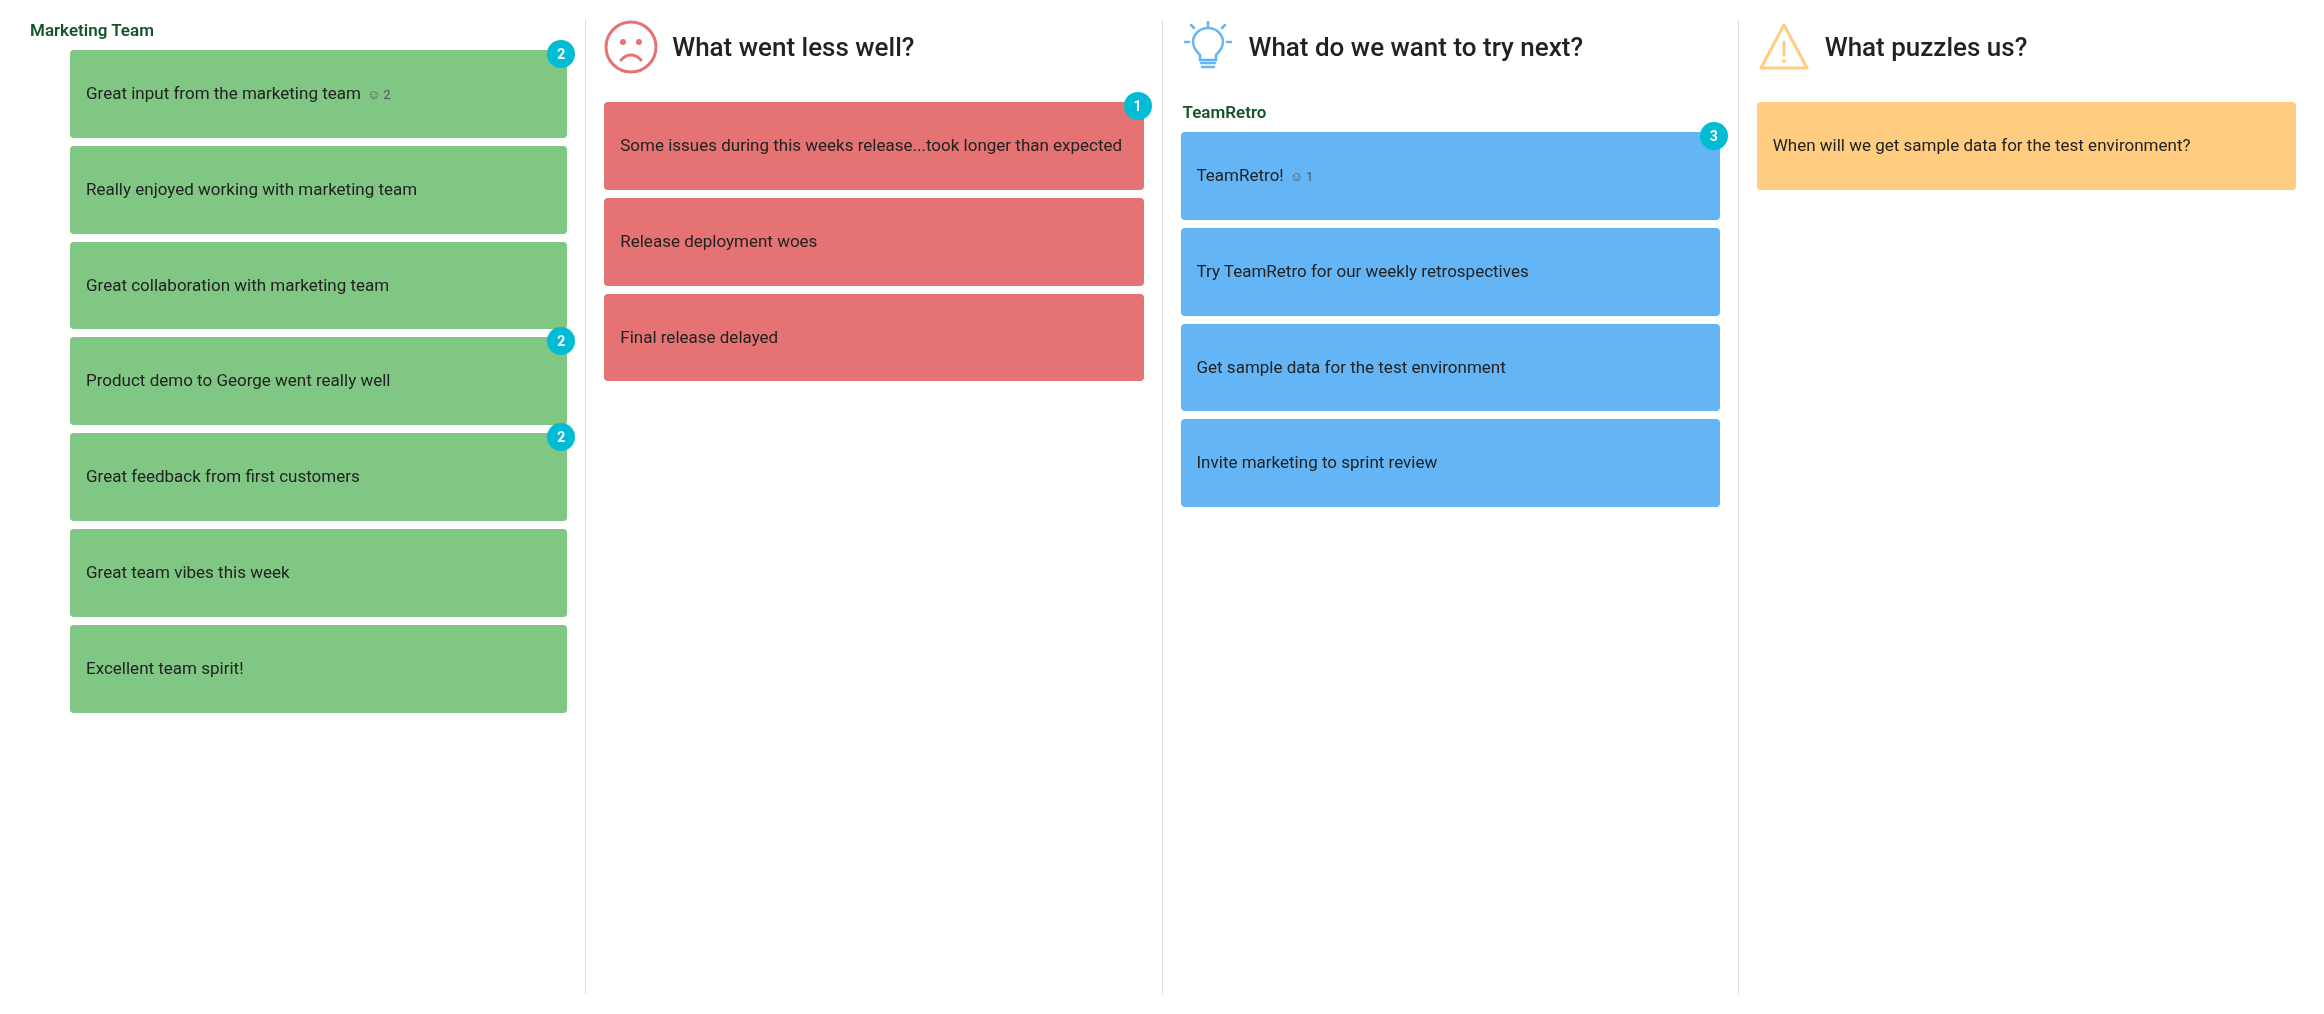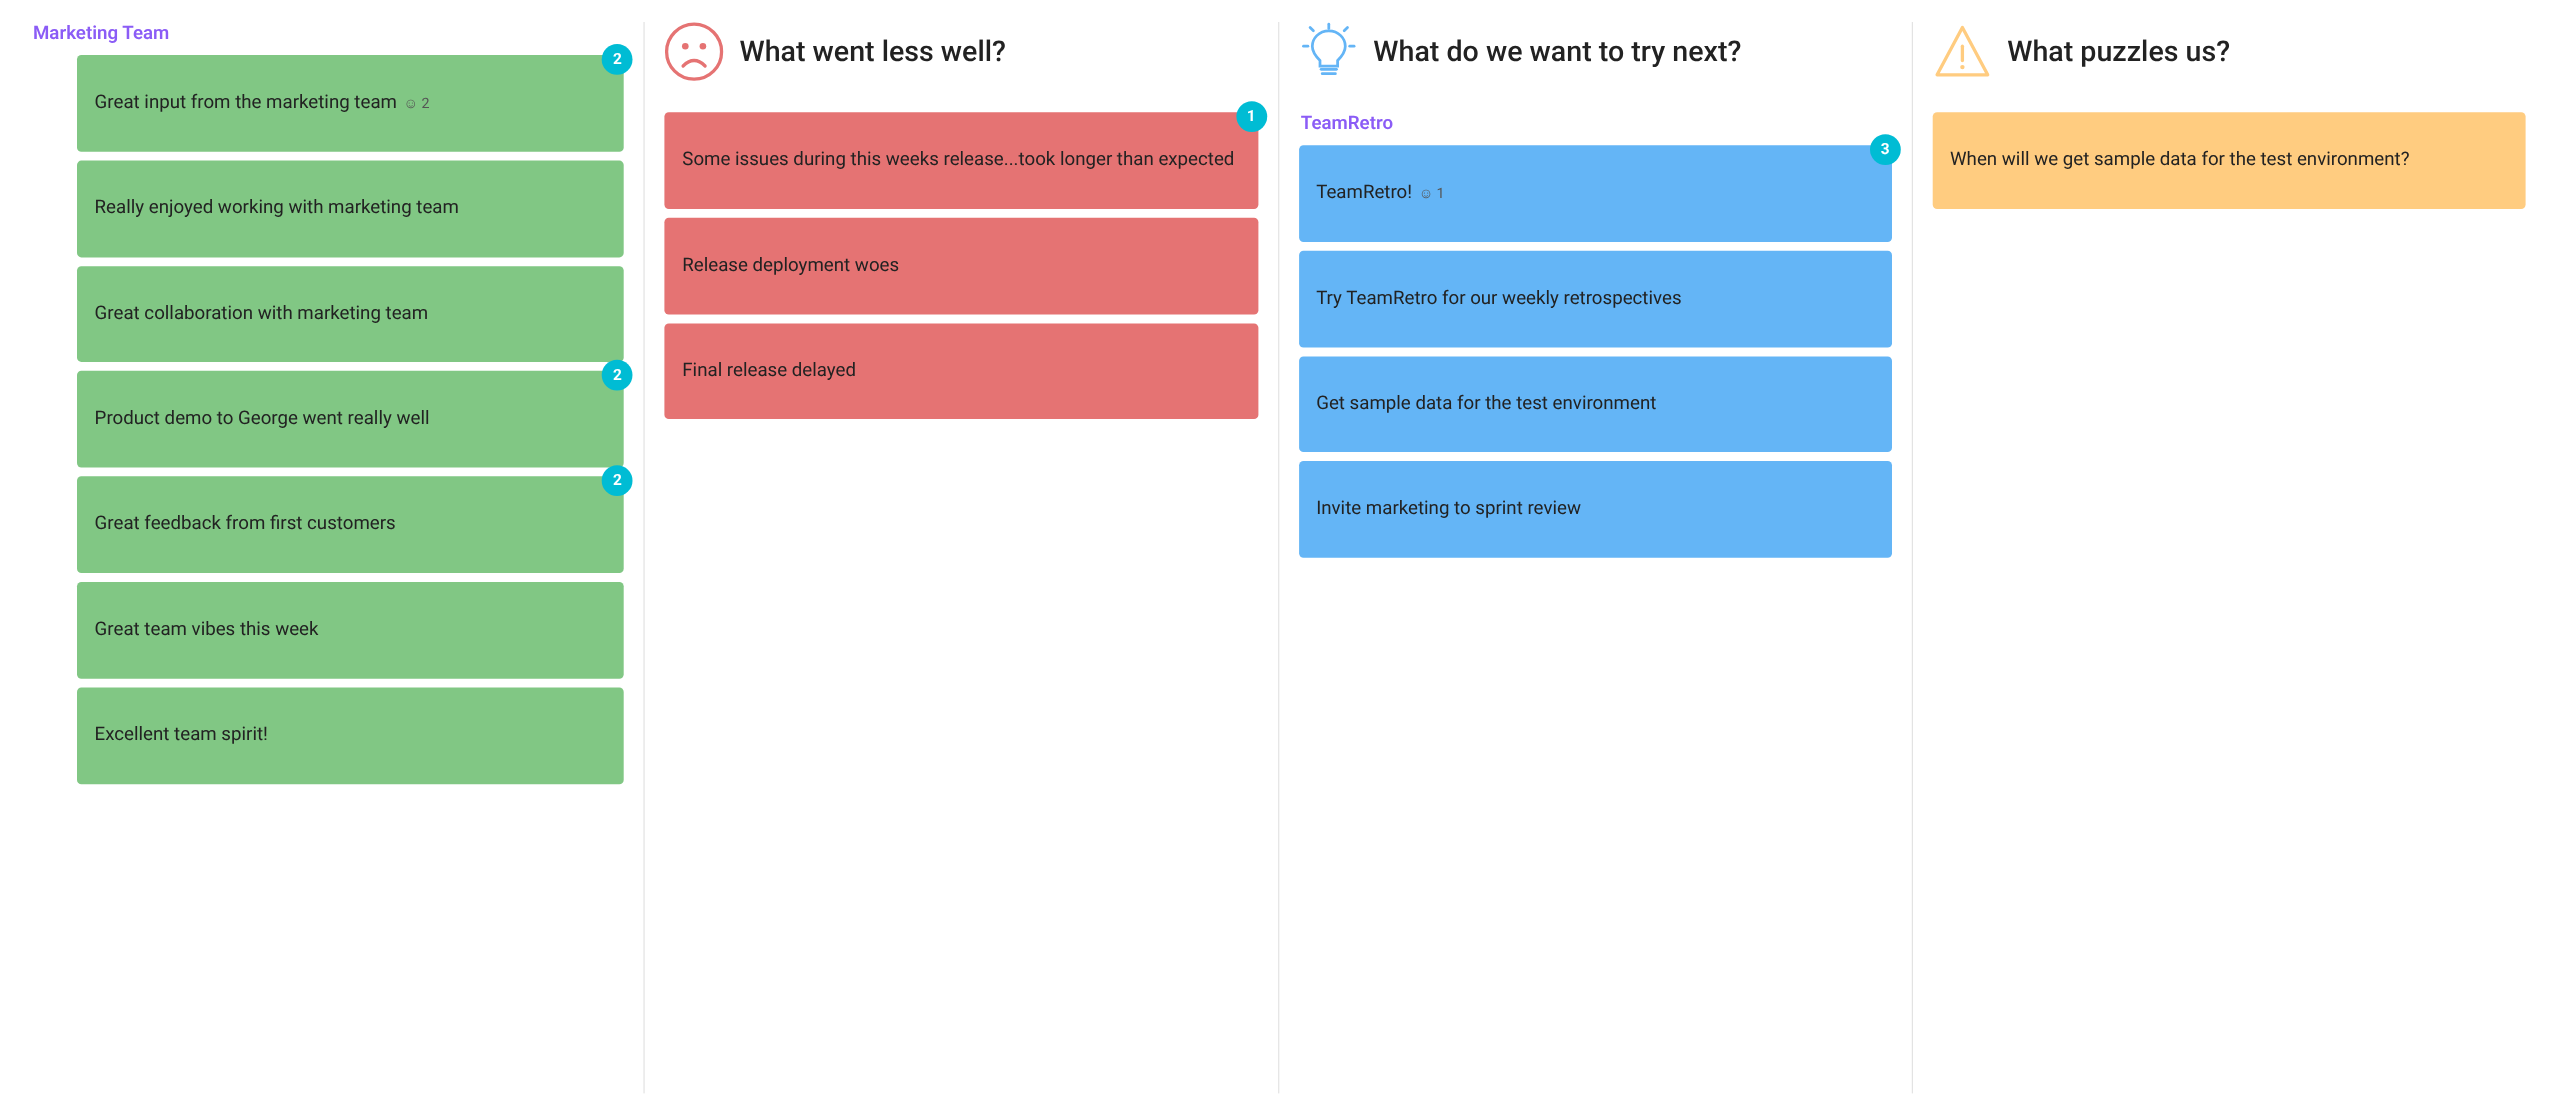--- a/index.html
+++ b/index.html
@@ -30,21 +30,21 @@
       flex-shrink: 0;
     }
     .column-header-title {
       font-size: 26px;
       font-weight: 500;
       color: #222;
     }
     .section-label {
       font-size: 17px;
       font-weight: 600;
-      color: #8b5cf6;
+      color: #14532d;
       margin-bottom: 10px;
       padding-left: 2px;
     }
     .card-wrapper {
       position: relative;
       margin-bottom: 8px;
     }
     .card {
       border-radius: 4px;
       padding: 32px 16px;

